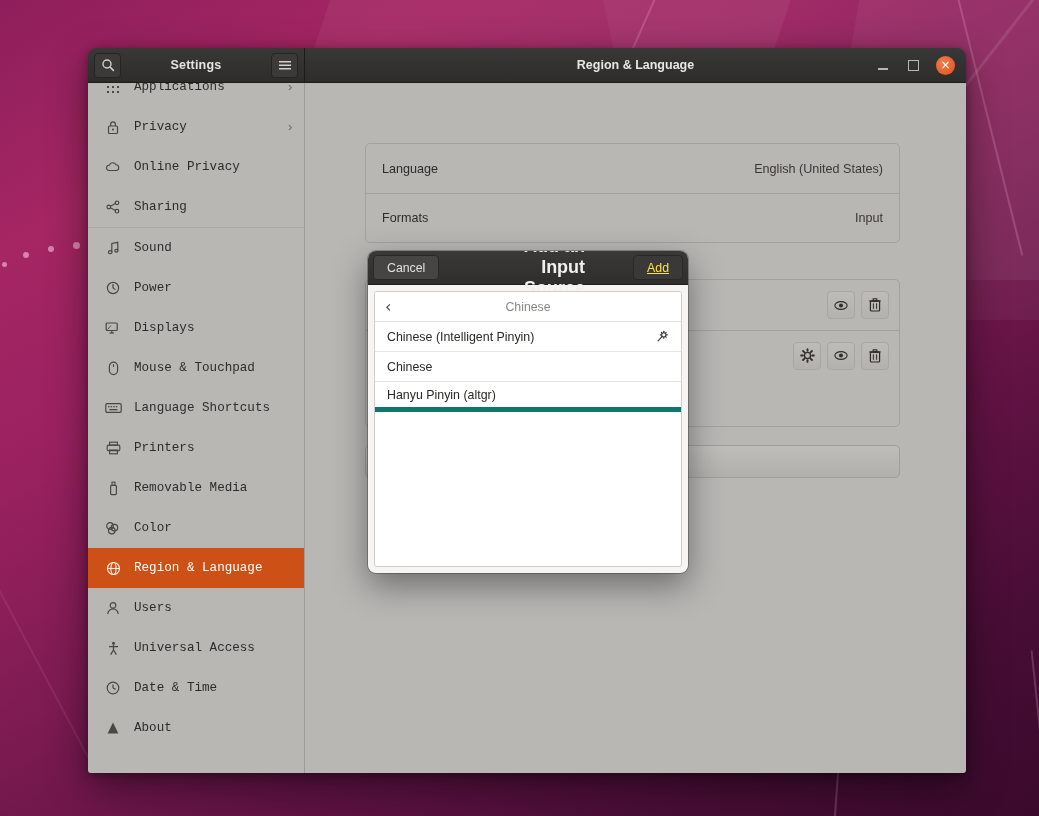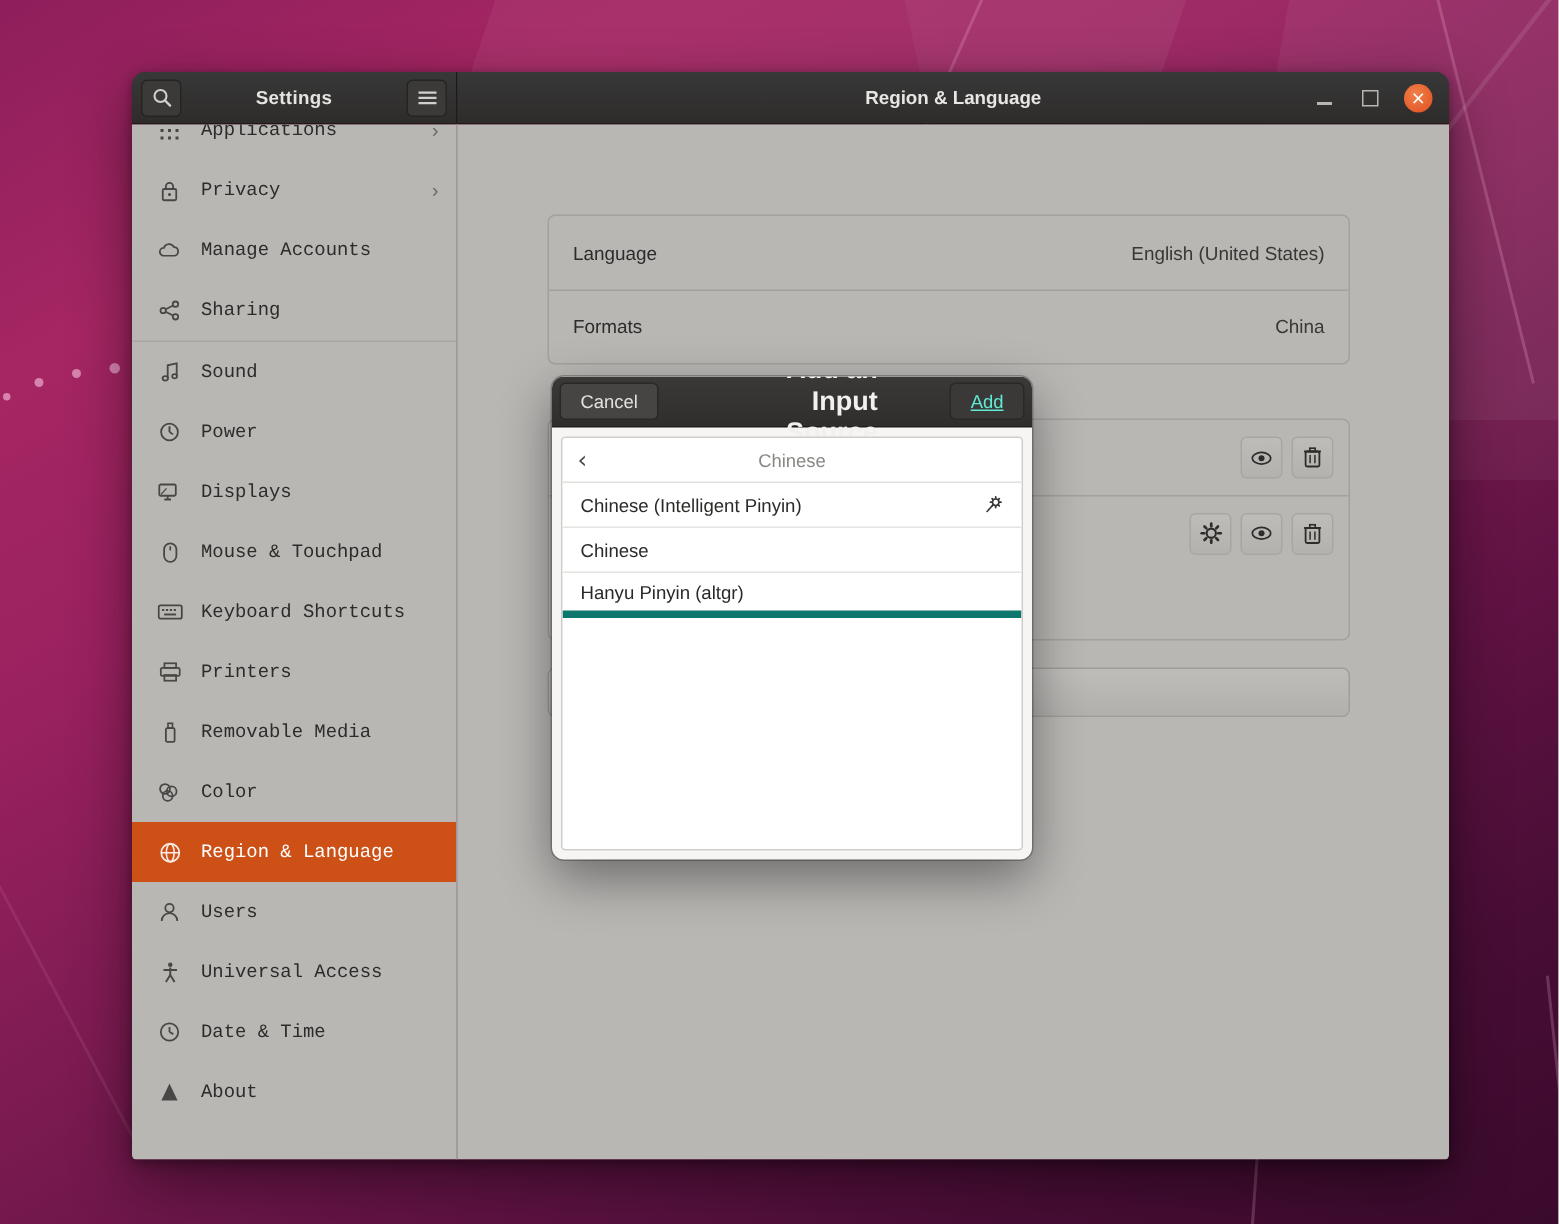--- a/index.html
+++ b/index.html
@@ -243,21 +243,21 @@
   }
   .dlg-btn {
     height: 25px; padding: 0 13px;
     border-radius: 4px;
     display: flex; align-items: center;
     font-size: 12.3px;
     color: #e3e1de;
     background: #474543;
     border: 1px solid #2a2827;
   }
-  .dlg-btn.disabled { color: #5eead4; background: #3b3938; border-color: #2a2827; text-decoration: underline; }
+  .dlg-btn.disabled { color: #fde047; background: #3b3938; border-color: #2a2827; text-decoration: underline; }
   .dlg-title {
     flex: 1; text-align: right;
     font-size: 18px; font-weight: bold; color: #f2f0ee;
   }
   .dlg-list-wrap {
     flex: 1;
     margin: 6px;
     background: #ffffff;
     border: 1px solid #cfcdca;
     border-radius: 3px;
@@ -383,21 +383,21 @@
             <span class="slabel">Privacy</span>
             <span class="schev">›</span>
           </div>
 
           <div class="side-item">
             <span class="sicon">
               <svg width="16" height="12" viewBox="0 0 16 12">
                 <path d="M4 9.5a2.6 2.6 0 0 1 .3-5.2A3.6 3.6 0 0 1 11 3.8a2.9 2.9 0 0 1 .6 5.7z" fill="none" stroke="#3a3836" stroke-width="1.15"></path>
               </svg>
             </span>
-            <span class="slabel">Manage Accounts</span>
+            <span class="slabel">Online Privacy</span>
           </div>
 
           <div class="side-item">
             <span class="sicon">
               <svg width="14" height="14" viewBox="0 0 14 14">
                 <circle cx="11" cy="2.8" r="1.8" fill="none" stroke="#3a3836" stroke-width="1.2"></circle>
                 <circle cx="11" cy="11.2" r="1.8" fill="none" stroke="#3a3836" stroke-width="1.2"></circle>
                 <circle cx="2.8" cy="7" r="1.8" fill="none" stroke="#3a3836" stroke-width="1.2"></circle>
                 <line x1="4.4" y1="6.2" x2="9.4" y2="3.6" stroke="#3a3836" stroke-width="1.1"></line>
                 <line x1="4.4" y1="7.8" x2="9.4" y2="10.4" stroke="#3a3836" stroke-width="1.1"></line>
@@ -458,21 +458,21 @@
                 <rect x="0.8" y="1.6" width="15.4" height="8.8" rx="1.3" fill="none" stroke="#3a3836" stroke-width="1.2"></rect>
                 <g fill="#3a3836">
                   <rect x="3" y="4" width="1.5" height="1.3"></rect>
                     <rect x="5.6" y="4" width="1.5" height="1.3"></rect>
                   <rect x="8.2" y="4" width="1.5" height="1.3"></rect>
                     <rect x="10.8" y="4" width="1.5" height="1.3"></rect>
                   <rect x="4.4" y="7" width="8" height="1.3"></rect>
                 </g>
               </svg>
             </span>
-            <span class="slabel">Keyboard Shortcuts</span>
+            <span class="slabel">Language Shortcuts</span>
           </div>
 
           <div class="side-item">
             <span class="sicon">
               <svg width="15" height="14" viewBox="0 0 15 14">
                 <rect x="3.6" y="1.2" width="7.8" height="3" fill="none" stroke="#3a3836" stroke-width="1.15"></rect>
                 <rect x="1.2" y="4.2" width="12.6" height="5.4" rx="1.1" fill="none" stroke="#3a3836" stroke-width="1.15"></rect>
                 <rect x="3.6" y="9" width="7.8" height="3.8" fill="none" stroke="#3a3836" stroke-width="1.15"></rect>
               </svg>
             </span>
@@ -560,21 +560,21 @@
 
       <div class="content">
 
         <div class="frame">
           <div class="frow">
             <span class="fname">Language</span>
             <span class="fval">English (United States)</span>
           </div>
           <div class="frow">
             <span class="fname">Formats</span>
-            <span class="fval">China</span>
+            <span class="fval">Input</span>
           </div>
         </div>
 
 
         <div class="frame">
           <div class="is-row">
             <span class="isname">English (US)</span>
             <span class="iconbtn">
               <svg width="14" height="11" viewBox="0 0 16 11">
                 <ellipse cx="8" cy="5.5" rx="7" ry="4.4" fill="none" stroke="#2f2d2b" stroke-width="1.3"></ellipse>

